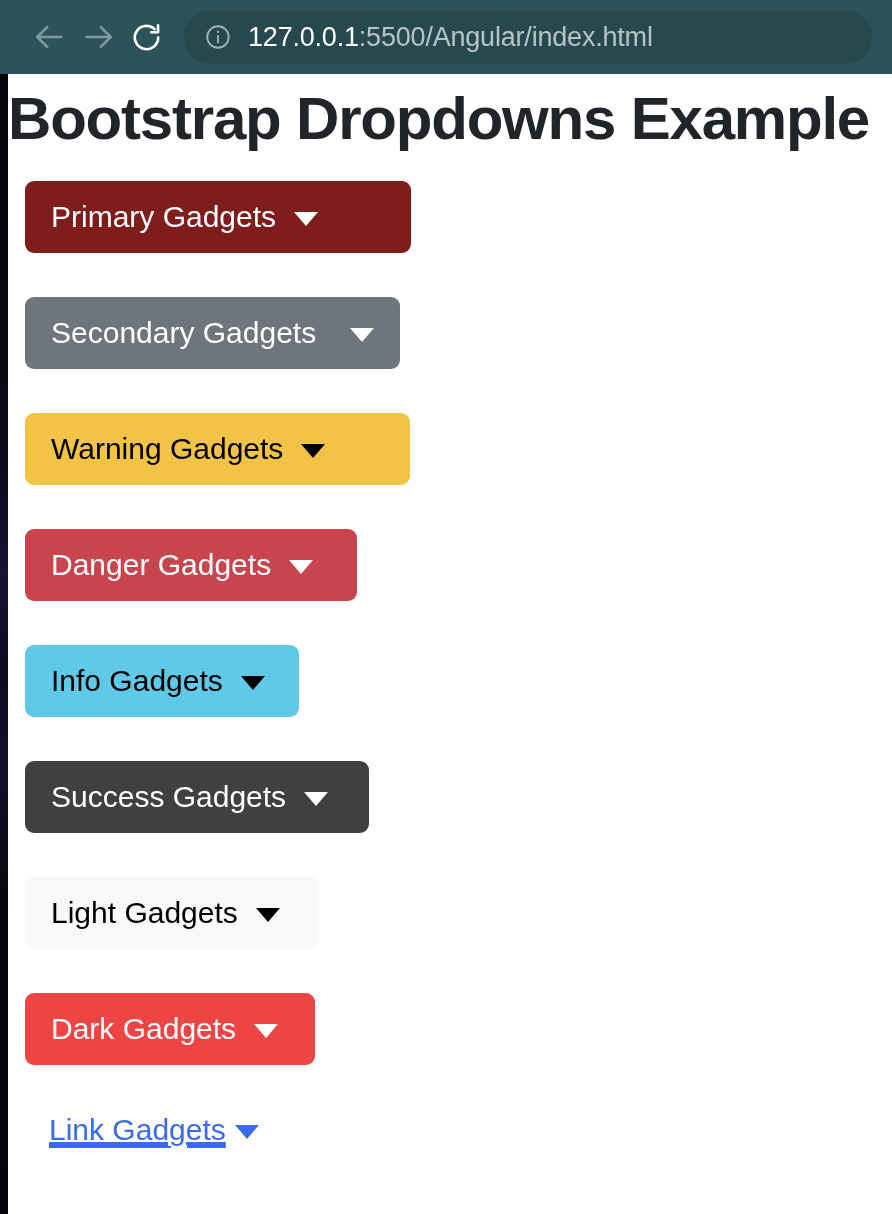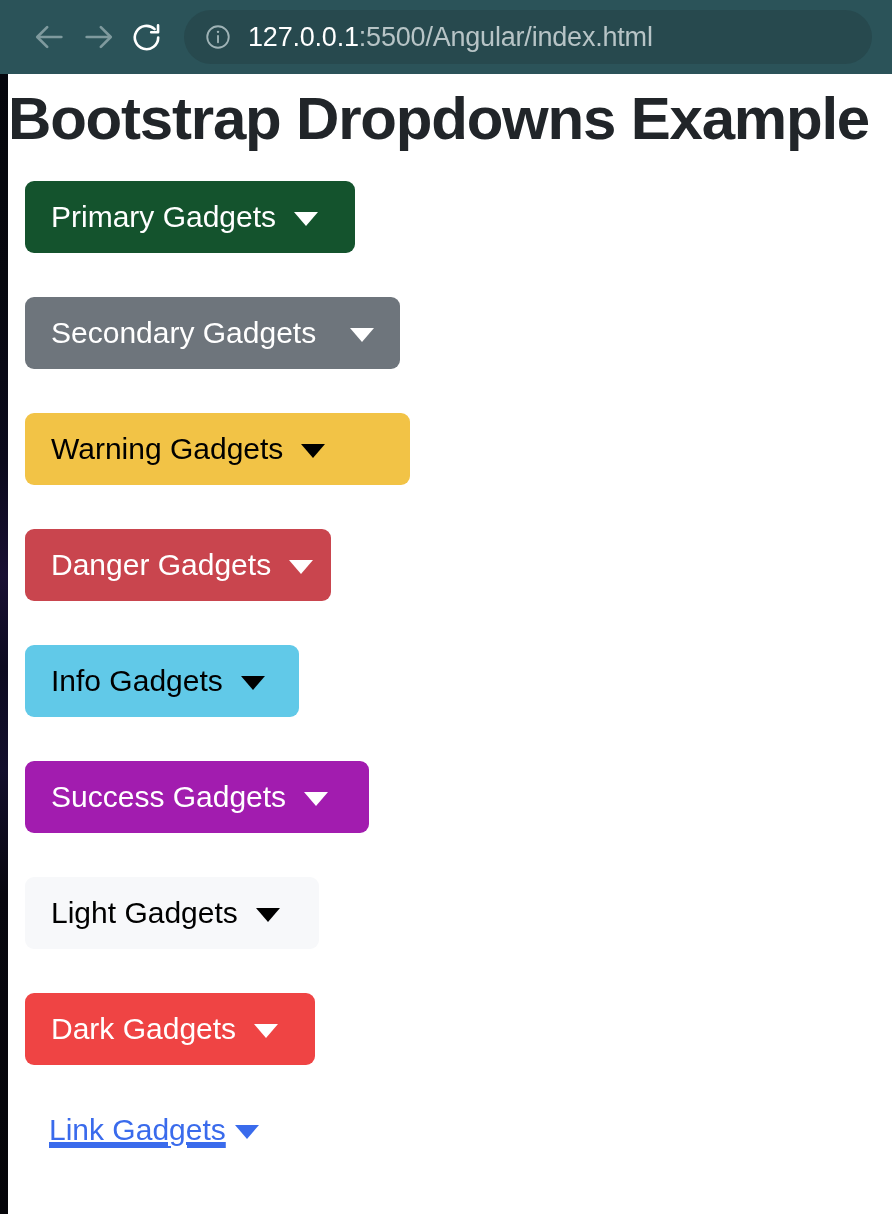--- a/index.html
+++ b/index.html
@@ -204,41 +204,41 @@
 </div>
 
 <div class="edge-artifact"></div>
 
 <div class="page">
 
   <h1 class="page-title">Bootstrap Dropdowns Example</h1>
 
   <div class="dropdown-list">
 
-  <div class="dropdown-wrap"><button class="btn" style="background: #14532d; color: rgb(255, 255, 255); width: 330px;">
+  <div class="dropdown-wrap"><button class="btn" style="background: #7f1d1d; color: rgb(255, 255, 255); width: 386px;">
           <span class="btn-label">Primary Gadgets</span>
           <span class="caret"></span>
         </button></div>
       <div class="dropdown-wrap"><button class="btn" style="background: rgb(110, 117, 124); color: rgb(255, 255, 255); width: 375px; justify-content: space-between;">
           <span class="btn-label">Secondary Gadgets</span>
           <span class="caret"></span>
         </button></div>
       <div class="dropdown-wrap"><button class="btn" style="background: rgb(242, 195, 70); color: rgb(0, 0, 0); width: 385px;">
           <span class="btn-label">Warning Gadgets</span>
           <span class="caret"></span>
         </button></div>
-      <div class="dropdown-wrap"><button class="btn" style="background: rgb(201, 69, 78); color: rgb(255, 255, 255); width: 306px;">
+      <div class="dropdown-wrap"><button class="btn" style="background: rgb(201, 69, 78); color: rgb(255, 255, 255); width: 332px;">
           <span class="btn-label">Danger Gadgets</span>
           <span class="caret"></span>
         </button></div>
       <div class="dropdown-wrap"><button class="btn" style="background: rgb(97, 201, 232); color: rgb(0, 0, 0); width: 274px;">
           <span class="btn-label">Info Gadgets</span>
           <span class="caret"></span>
         </button></div>
-      <div class="dropdown-wrap"><button class="btn" style="background: #a21caf; color: rgb(255, 255, 255); width: 344px;">
+      <div class="dropdown-wrap"><button class="btn" style="background: #404040; color: rgb(255, 255, 255); width: 344px;">
           <span class="btn-label">Success Gadgets</span>
           <span class="caret"></span>
         </button></div>
       <div class="dropdown-wrap"><button class="btn" style="background: rgb(247, 248, 250); color: rgb(0, 0, 0); width: 294px;">
           <span class="btn-label">Light Gadgets</span>
           <span class="caret"></span>
         </button></div>
       <div class="dropdown-wrap"><button class="btn" style="background: #ef4444; color: rgb(255, 255, 255); width: 290px;">
           <span class="btn-label">Dark Gadgets</span>
           <span class="caret"></span>

